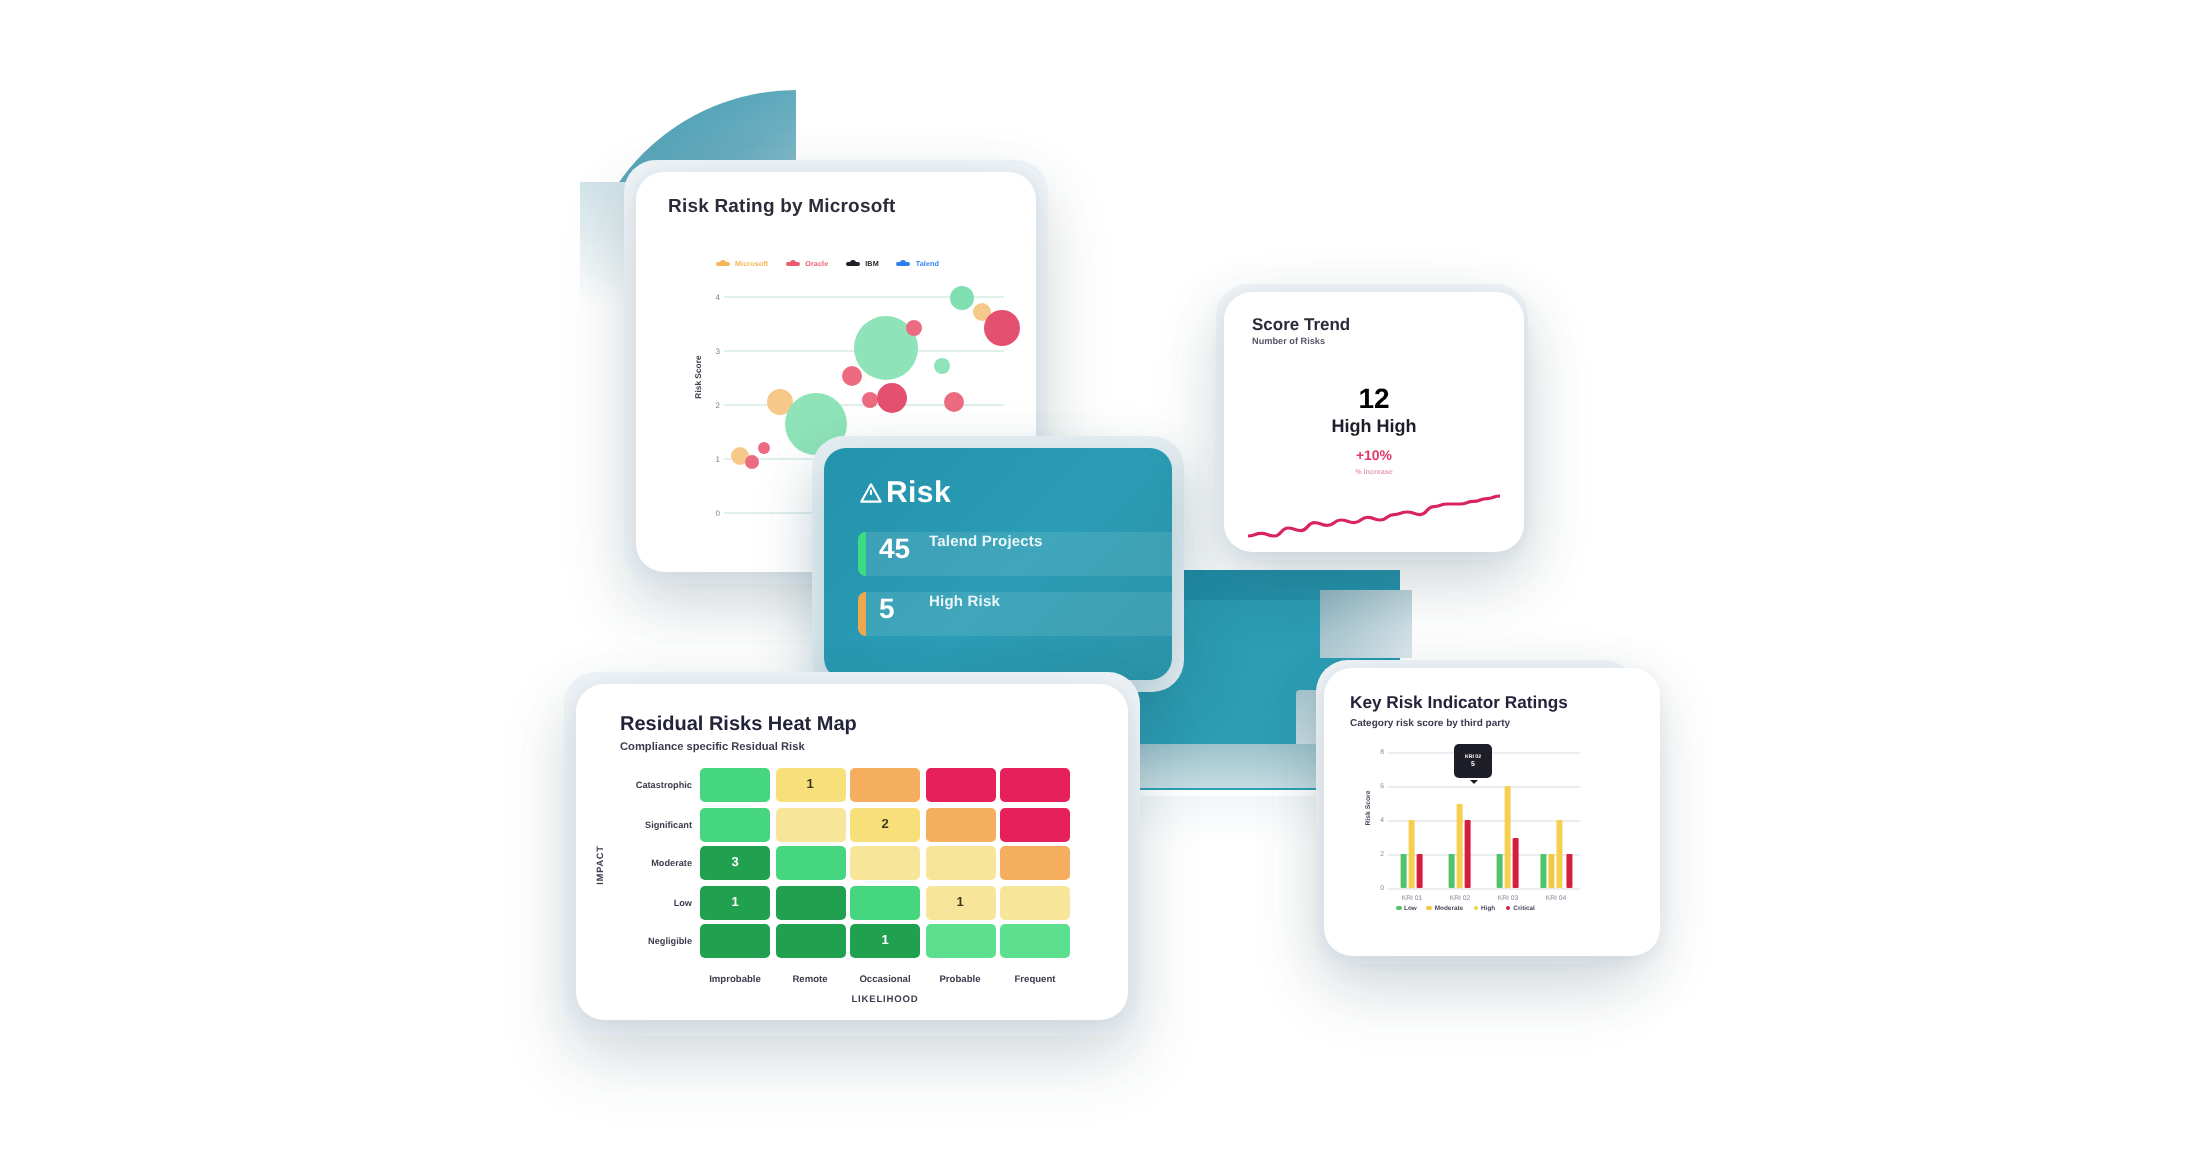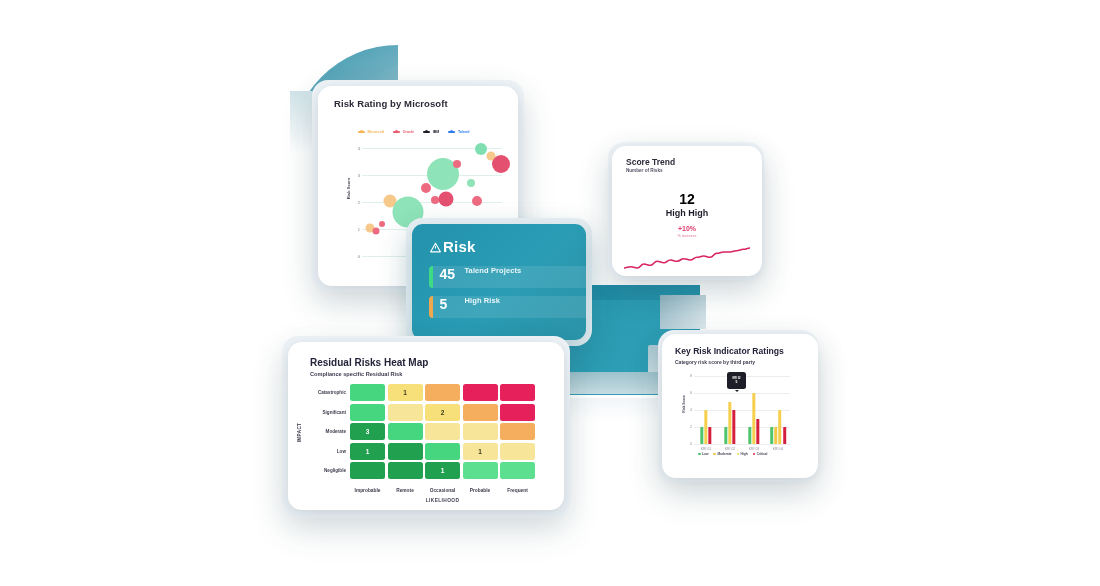--- a/index.html
+++ b/index.html
@@ -125,21 +125,21 @@
     font-size:6.5px;font-weight:bold;}
   .h-rlab{position:absolute;left:2px;width:56px;text-align:right;font-size:4.6px;color:#3d3d4e;font-weight:bold;}
   .h-clab{position:absolute;top:146px;font-size:4.8px;color:#3d3d4e;font-weight:bold;transform:translateX(-50%);}
   .h-ylab{position:absolute;left:2px;top:88px;font-size:4.6px;font-weight:bold;color:#3d3d4e;
     transform:rotate(-90deg);transform-origin:center;white-space:nowrap;letter-spacing:.4px;}
   .h-xlab{position:absolute;left:62px;width:185px;top:156px;text-align:center;font-size:4.8px;
     font-weight:bold;color:#3d3d4e;letter-spacing:.4px;}
 
   
   #kri-frame{left:658px;top:330px;width:160px;height:152px;}
-  #kri-card{left:662px;top:334px;width:156px;height:144px;}
+  #kri-card{left:662px;top:334px;width:168px;height:144px;}
   .k-title{position:absolute;left:13px;top:12px;font-size:8.6px;font-weight:bold;color:#23233a;}
   .k-sub{position:absolute;left:13px;top:25px;font-size:5px;font-weight:bold;color:#3c3c50;}
   .k-plot{position:absolute;left:32px;top:42px;width:96px;height:68px;}
   .k-grid{position:absolute;left:0;right:0;height:1px;background:#ececf1;}
   .k-ytick{position:absolute;left:-8px;font-size:3.4px;color:#8a8a9a;width:6px;text-align:right;}
   .k-ylab{position:absolute;left:-19px;top:26px;font-size:3.4px;font-weight:bold;color:#4a4a5c;
     transform:rotate(-90deg);transform-origin:center;white-space:nowrap;}
   .k-group{position:absolute;bottom:0;display:flex;align-items:flex-end;gap:1.2px;transform:translateX(-50%);}
   .k-bar{width:3px;border-radius:.5px;}
   .k-xtick{position:absolute;top:71px;font-size:3.4px;color:#8a8a9a;transform:translateX(-50%);}

